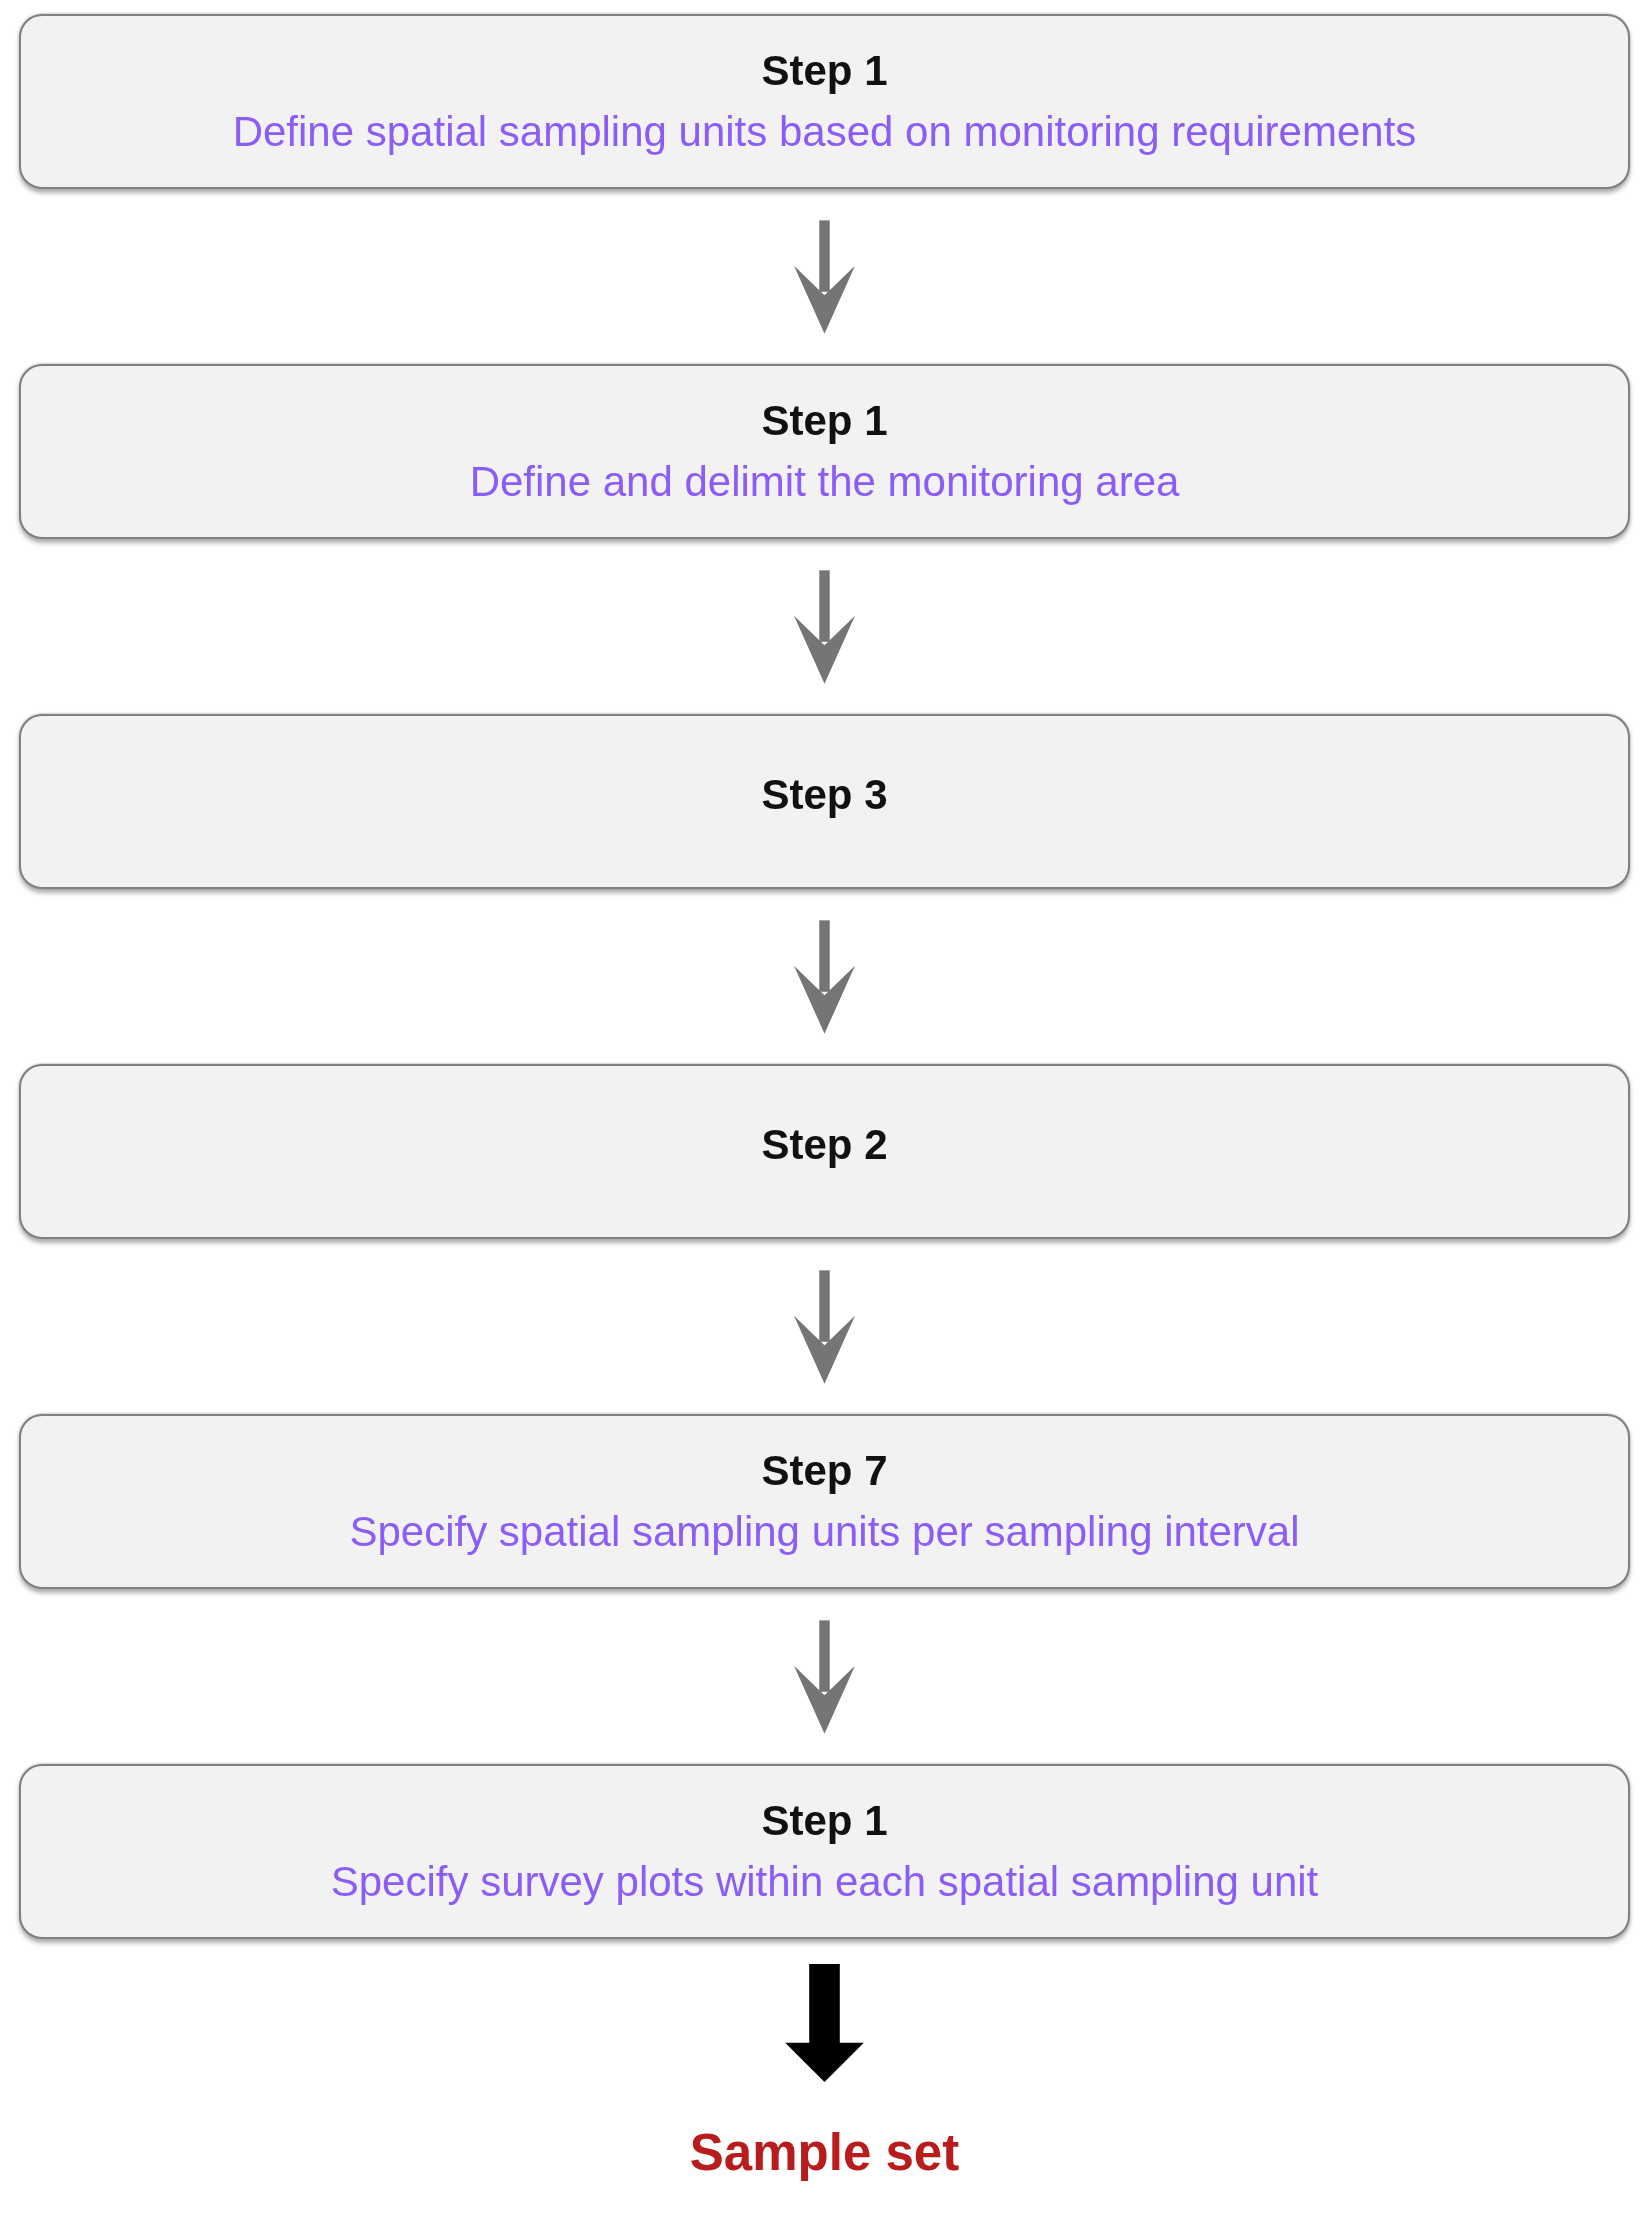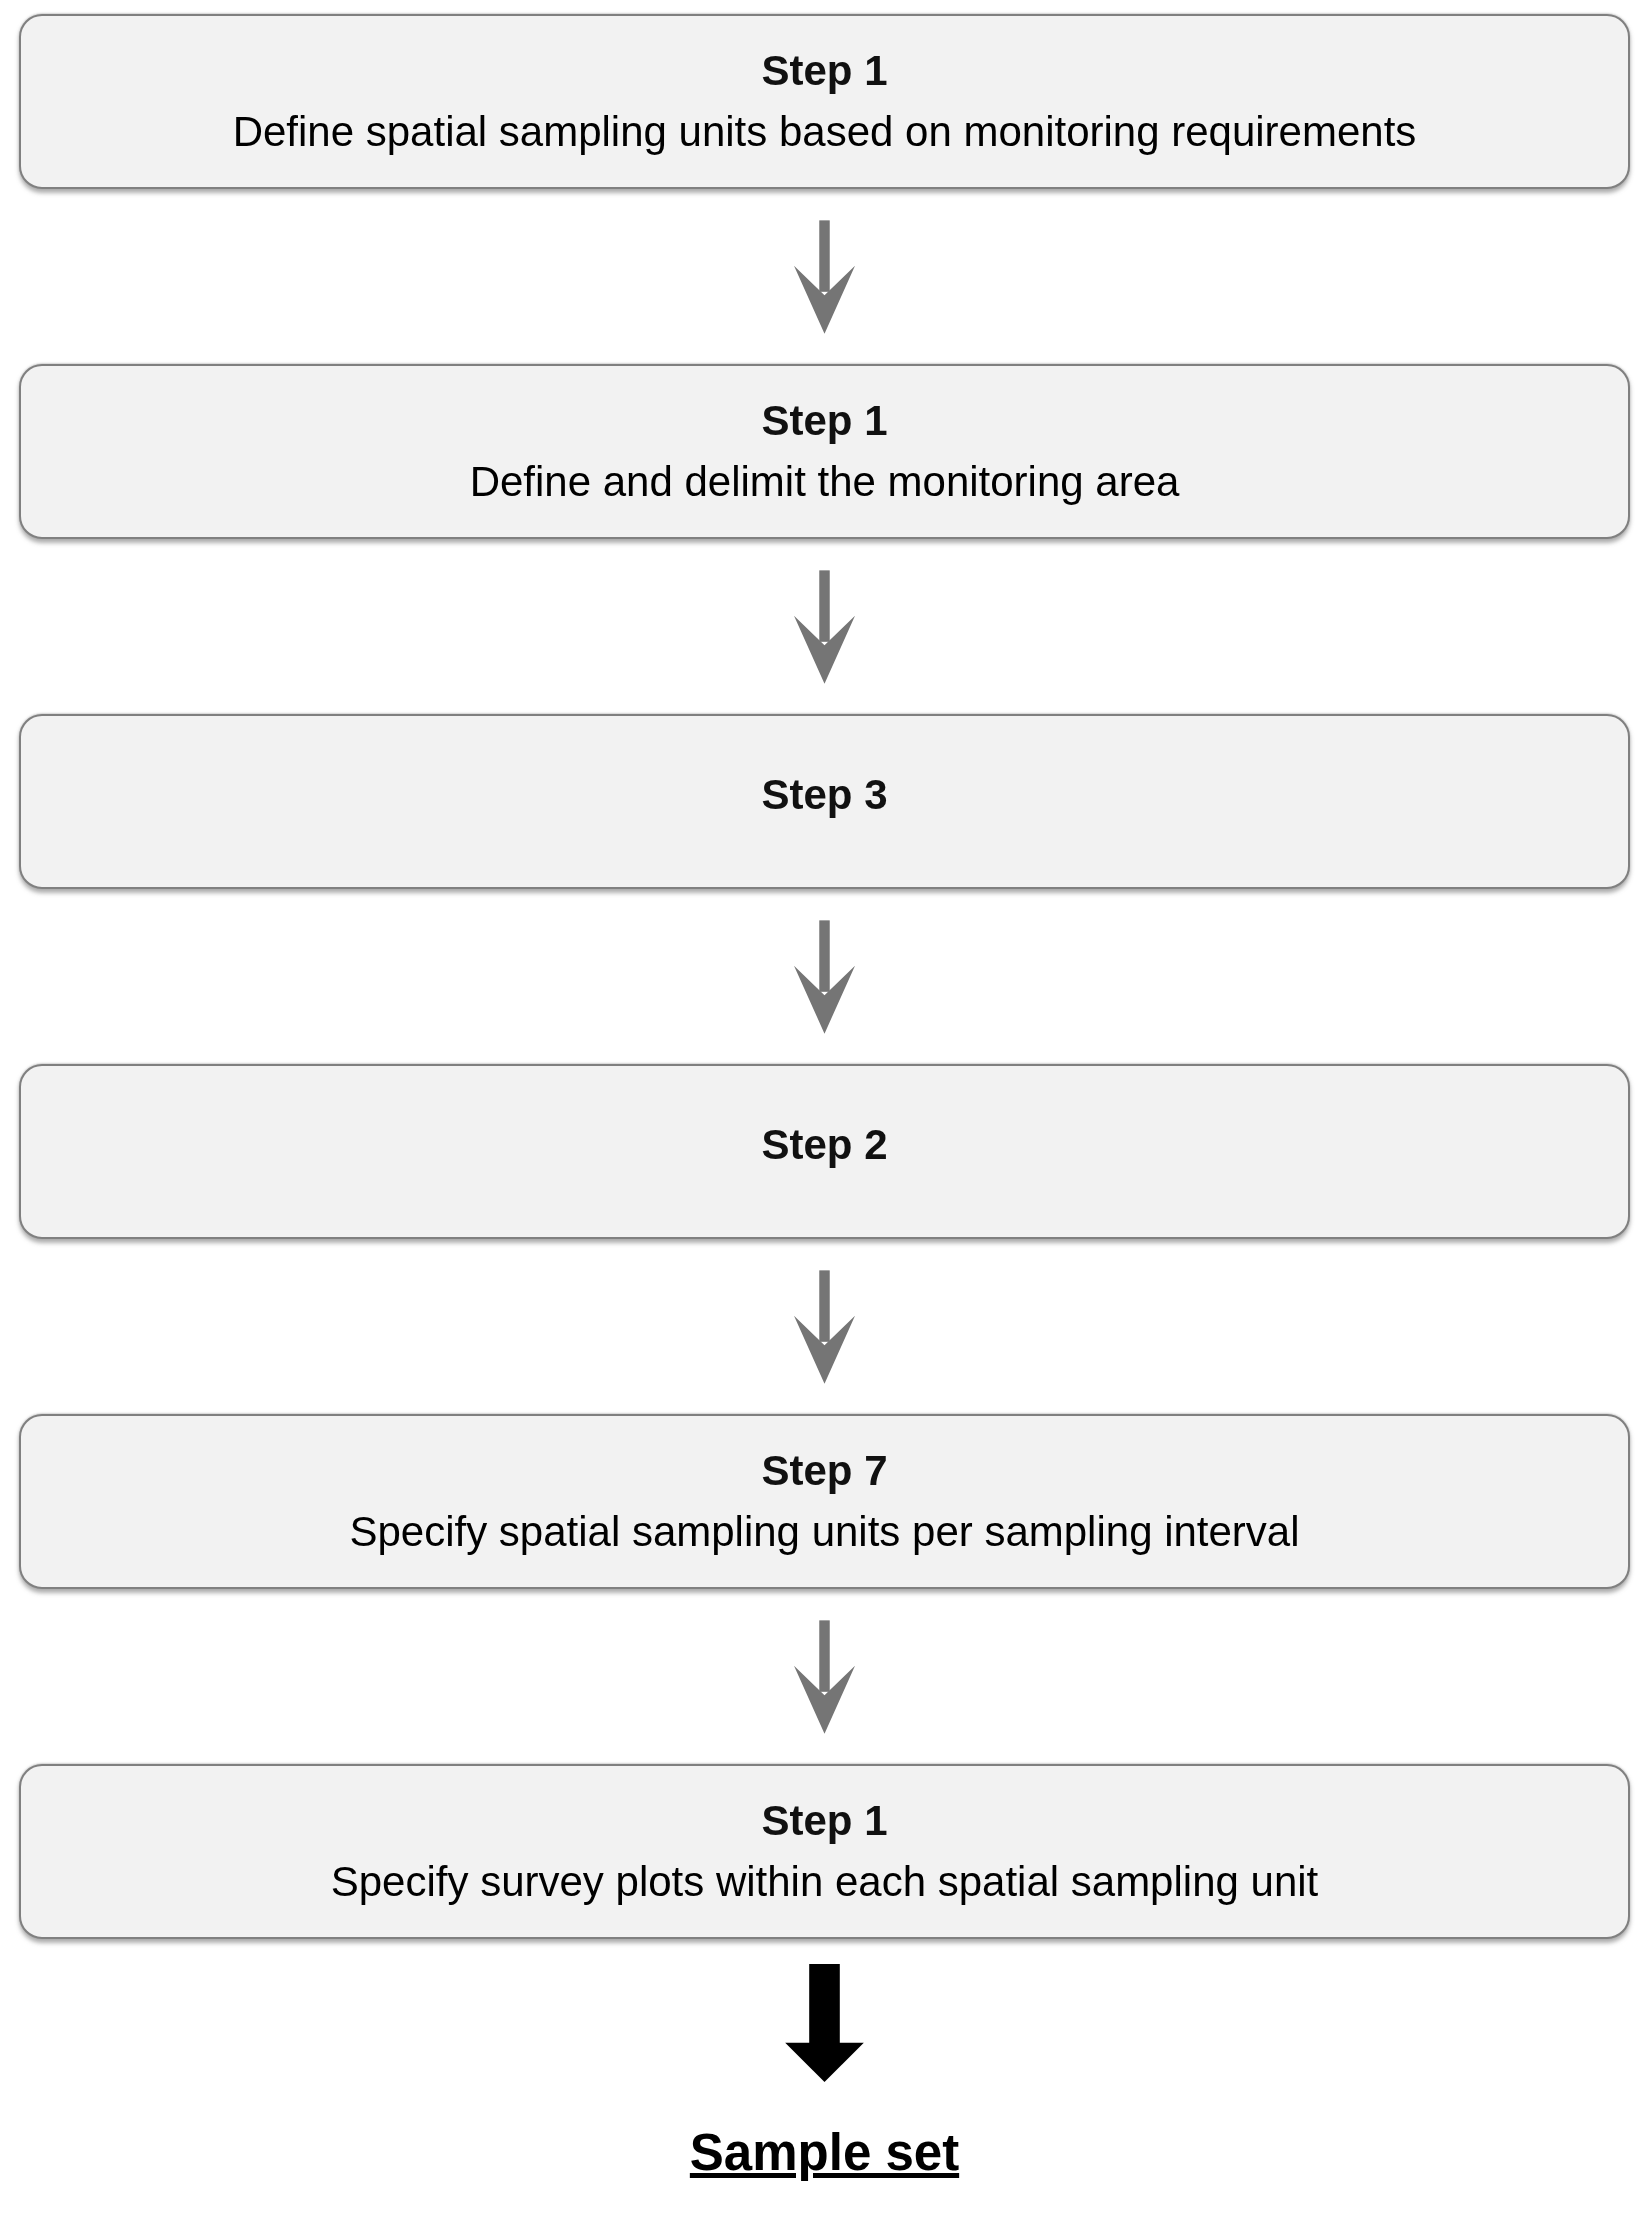--- a/index.html
+++ b/index.html
@@ -30,43 +30,42 @@
   .step-title {
     font-size: 42px;
     font-weight: bold;
     color: #111111;
     line-height: 1.15;
     margin-bottom: 12.2px;
   }
   .step-desc {
     font-size: 42px;
     font-weight: normal;
-    color: #000000;
+    color: #8b5cf6;
     line-height: 1.15;
     white-space: nowrap;
   }
   .connector {
     height: 175px;
     display: flex;
     align-items: center;
     justify-content: center;
   }
   .final-arrow-wrap {
     margin-top: 24.5px;
     display: flex;
     justify-content: center;
   }
   .final-label {
     margin-top: 45px;
     text-align: center;
     font-size: 51px;
     font-weight: bold;
-    color: #000000;
+    color: #b91c1c;
     line-height: 1;
-    text-decoration: underline;
   }
 </style>
 </head>
 <body>
 
 <div class="page">
 
   <div class="step-box">
     <div class="step-title">Step 1</div>
     <div class="step-desc">Define spatial sampling units based on monitoring requirements</div>

